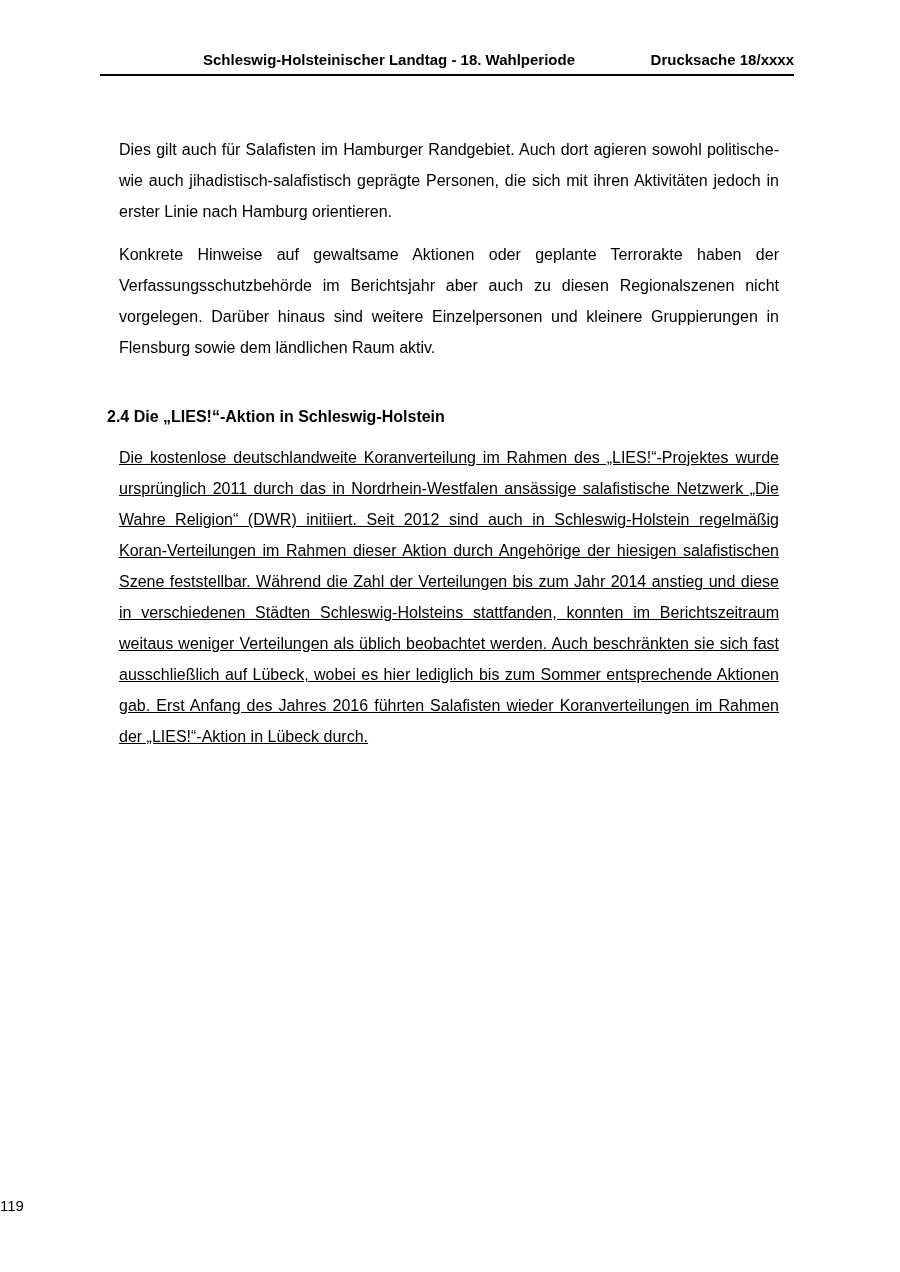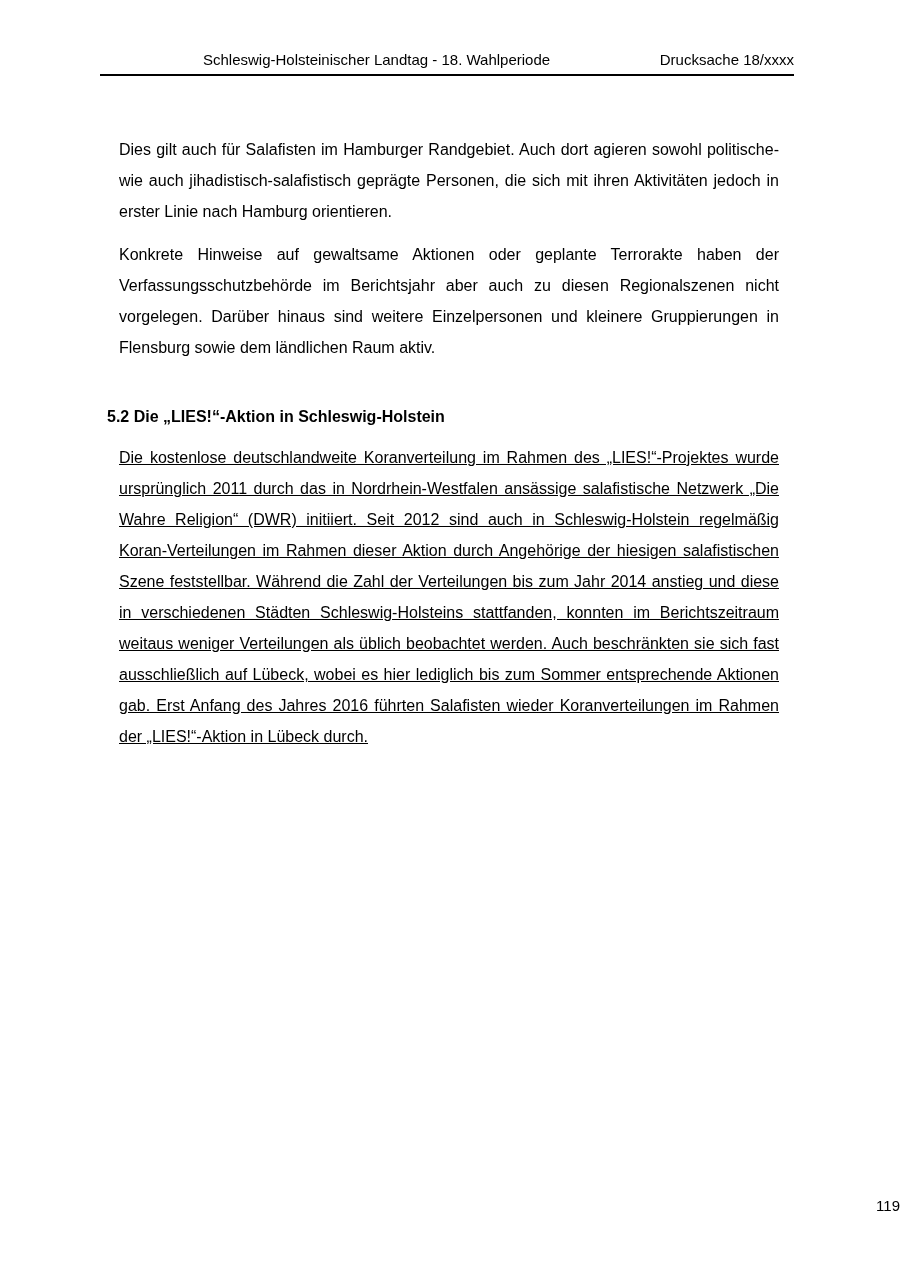--- a/index.html
+++ b/index.html
@@ -23,24 +23,24 @@
     left: 100px;
     width: 694px;
     display: flex;
     justify-content: space-between;
     align-items: baseline;
     font-size: 15px;
     line-height: 20px;
   }
   .header-left {
     padding-left: 103px;
-    font-weight: normal;
+    font-weight: bold;
   }
   .header-right {
-    font-weight: normal;
+    font-weight: bold;
   }
   .header-rule {
     position: absolute;
     top: 74px;
     left: 100px;
     width: 694px;
     height: 0;
     border-bottom: 2px solid #000000;
   }
   
@@ -68,41 +68,41 @@
   .para-after-heading {
     margin-top: 10px !important;
     text-decoration: underline;
   }
   
   .footer {
     position: absolute;
     top: 1196px;
     left: 0;
     width: 100%;
-    text-align: right;
+    text-align: left;
     font-size: 15px;
     line-height: 20px;
   }
 </style>
 </head>
 <body>
 
 <div class="page">
 
   <div class="header">
     <span class="header-left">Schleswig-Holsteinischer Landtag - 18. Wahlperiode</span>
     <span class="header-right">Drucksache 18/xxxx</span>
   </div>
 
   <div class="header-rule"></div>
 
   <div class="content">
     <p>Dies gilt auch für Salafisten im Hamburger Randgebiet. Auch dort agieren sowohl politische- wie auch jihadistisch-salafistisch geprägte Personen, die sich mit ihren Aktivitäten jedoch in erster Linie nach Hamburg orientieren.</p>
     <p>Konkrete Hinweise auf gewaltsame Aktionen oder geplante Terrorakte haben der Verfassungsschutzbehörde im Berichtsjahr aber auch zu diesen Regionalszenen nicht vorgelegen. Darüber hinaus sind weitere Einzelpersonen und kleinere Gruppierungen in Flensburg sowie dem ländlichen Raum aktiv.</p>
-    <h2 class="section-heading">5.2 Die „LIES!“-Aktion in Schleswig-Holstein</h2>
+    <h2 class="section-heading">2.4 Die „LIES!“-Aktion in Schleswig-Holstein</h2>
     <p class="para-after-heading">Die kostenlose deutschlandweite Koranverteilung im Rahmen des „LIES!“-Projektes wurde ursprünglich 2011 durch das in Nordrhein-Westfalen ansässige salafistische Netzwerk „Die Wahre Religion“ (DWR) initiiert. Seit 2012 sind auch in Schleswig-Holstein regelmäßig Koran-Verteilungen im Rahmen dieser Aktion durch Angehörige der hiesigen salafistischen Szene feststellbar. Während die Zahl der Verteilungen bis zum Jahr 2014 anstieg und diese in verschiedenen Städten Schleswig-Holsteins stattfanden, konnten im Berichtszeitraum weitaus weniger Verteilungen als üblich beobachtet werden. Auch beschränkten sie sich fast ausschließlich auf Lübeck, wobei es hier lediglich bis zum Sommer entsprechende Aktionen gab. Erst Anfang des Jahres 2016 führten Salafisten wieder Koranverteilungen im Rahmen der „LIES!“-Aktion in Lübeck durch.</p>
   </div>
 
   <div class="footer">
     <span>119</span>
   </div>
 
 </div>
 
 </body></html>

